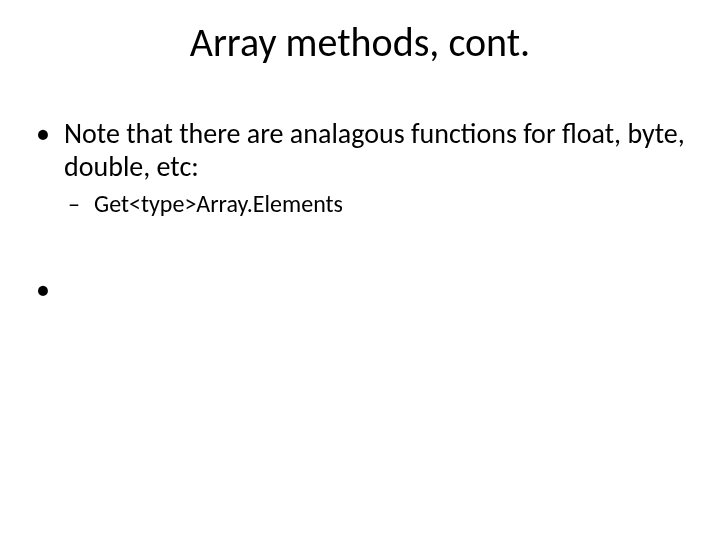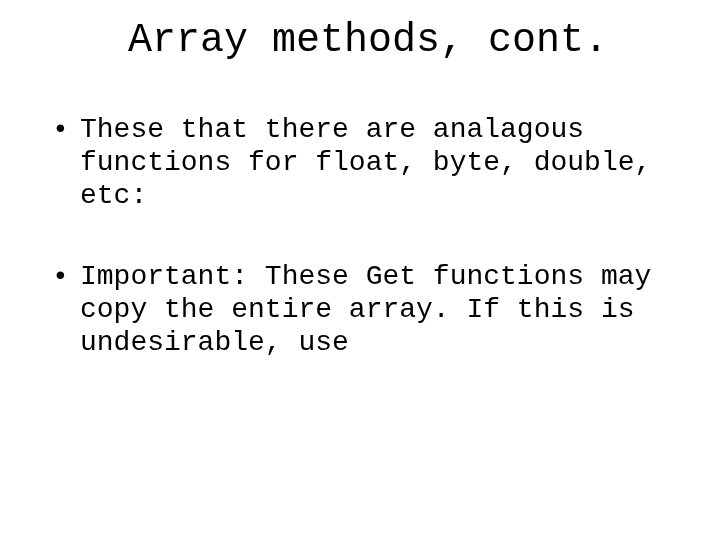--- a/index.html
+++ b/index.html
@@ -9,23 +9,22 @@
     height: 540px;
     background: #fff;
     font-family: Calibri, "Segoe UI", Arial, sans-serif;
     color: #000;
     overflow: hidden;
   }
   .slide {
     width: 720px;
     height: 540px;
     box-sizing: border-box;
-    padding: 10px 30px 30px 46px;
+    padding: 10px 30px 30px 30px;
     position: relative;
-    font-family: Liberation Mono, monospace;
   }
   .title {
     font-size: 40px;
     text-align: center;
     margin: 8px 0 50px 0;
     font-weight: 400;
   }
   .body {
     font-size: 28px;
     line-height: 1.18;
@@ -78,28 +77,28 @@
 </head>
 <body>
 
 <div class="slide">
 
   <h1 class="title">Array methods, cont.</h1>
 
   <div class="body">
     <ul class="l1">
       <li>
-        <span>These that there are analagous functions for float, byte, double, etc:</span>
+        <span>Note that there are analagous functions for float, byte, double, etc:</span>
         <ul class="l2">
+          <li>Get&lt;type&gt;Array.Elements</li>
         </ul>
       </li>
     </ul>
 
     <div class="gap"></div>
 
     <ul class="l1">
       <li>
-        <span>Important: These Get functions may copy the entire array. If this is undesirable, use</span>
       </li>
     </ul>
   </div>
 
 </div>
 
 </body></html>

